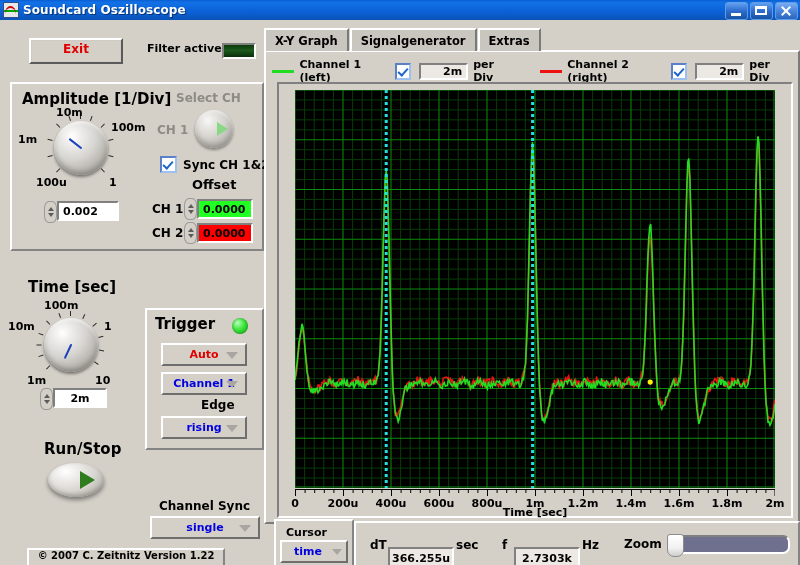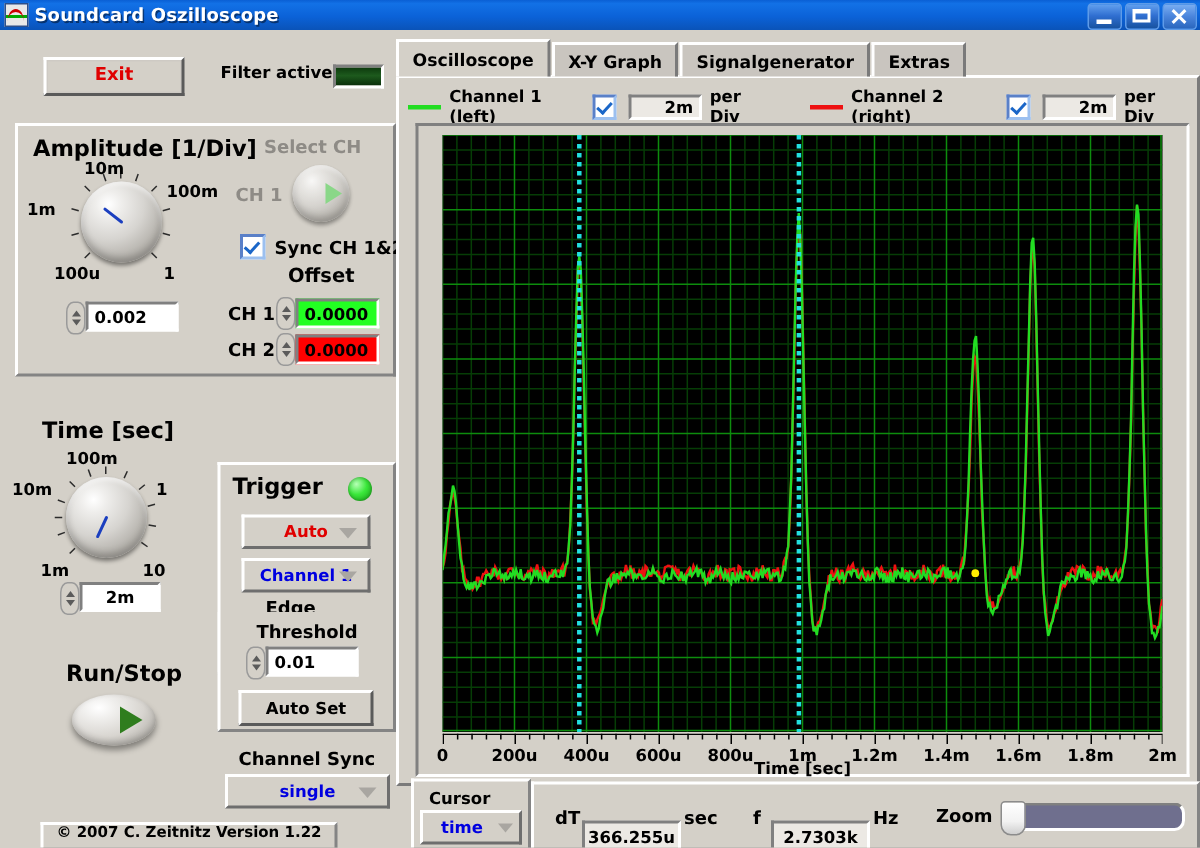--- a/index.html
+++ b/index.html
@@ -349,50 +349,38 @@
     <div class="dropdown" style="position:absolute;left:14px;top:33px;width:82px;height:19px;color:#e00000;">
       <span>Auto</span>
       <span class="arrow"></span>
     </div>
 
     <div class="dropdown" style="position:absolute;left:14px;top:62px;width:82px;height:19px;color:#0000e0;">
       <span>Channel 1</span>
       <span class="arrow"></span>
     </div>
 
-    <div class="knoblbl" style="left:30px;top:88px;font-size:12px;text-align:right;">Edge</div>
+    <div class="knoblbl" style="left:54px;top:88px;font-size:12px;text-align:right;">Edge</div>
     <div class="dropdown" style="position:absolute;left:14px;top:106px;width:82px;height:19px;color:#0000e0;">
       <span>rising</span>
       <span class="arrow"></span>
     </div>
   </div>
 
-  <div class="groupbox" style="left:145px;top:408px;width:115px;height:78px;border-top:none;">
-    <div class="knoblbl" style="left:24px;top:6px;font-size:12px;">Threshold</div>
-    <div class="numfield" style="left:17px;top:23px;">
-      <div class="spinner">
-          <div class="up"></div>
-          <div class="dn"></div>
-        </div>
-      <div class="numbox" style="width:62px;height:20px;">0.01</div>
-    </div>
-    <div class="btn3d" style="position:absolute;left:12px;top:52px;width:86px;height:20px;">Auto Set</div>
-  </div>
 
   <div class="knoblbl" style="left:159px;top:499px;font-size:12px;">Channel Sync</div>
   <div class="dropdown" style="position:absolute;left:150px;top:516px;width:106px;height:19px;color:#0000e0;">
     <span>single</span>
     <span class="arrow"></span>
   </div>
 
   <div class="copyright">© 2007   C. Zeitnitz Version 1.22</div>
 
   <div class="tabbody"></div>
   <div class="tabstrip">
-    <div class="tab active">Oscilloscope</div>
     <div class="tab">X-Y Graph</div>
     <div class="tab">Signalgenerator</div>
     <div class="tab">Extras</div>
   </div>
 
   <div class="legendrow">
     <span class="legline" style="background:#22dd22;"></span>
     <span class="legtxt">Channel 1 (left)</span>
     <span class="checkbox"></span>
     <span class="divbox" style="margin-left:8px;">2m</span>

